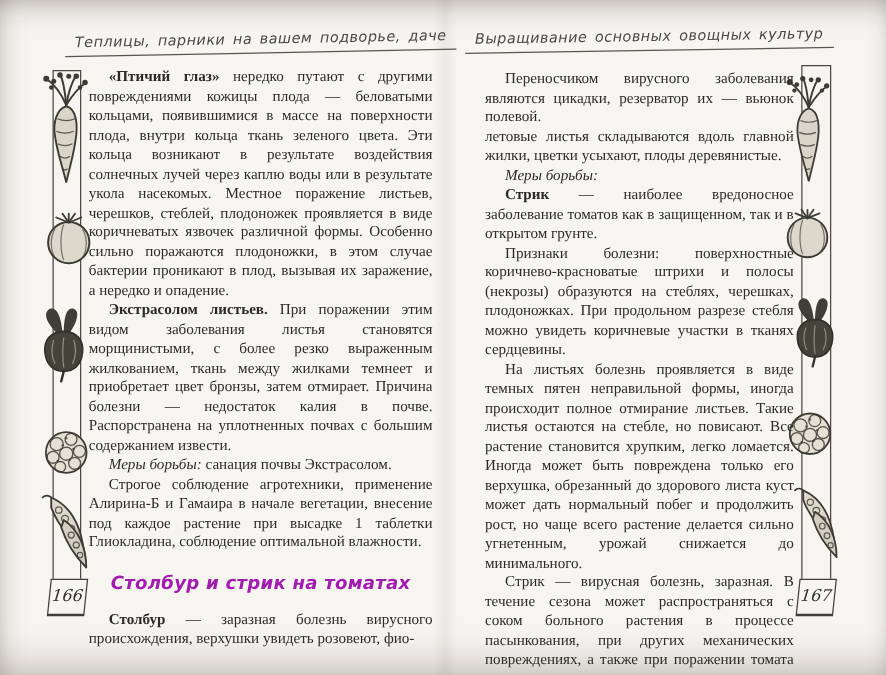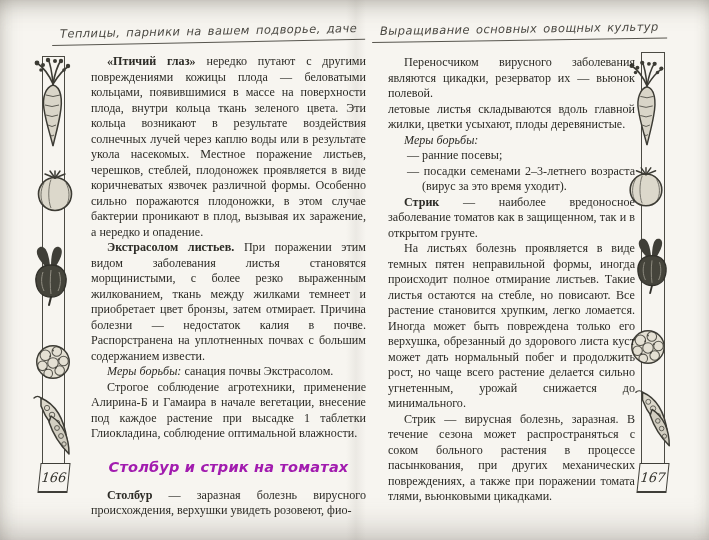--- a/index.html
+++ b/index.html
@@ -38,21 +38,21 @@
     position:absolute;width:28px;height:27px;
     border:1.6px solid #3f3e38;border-bottom-width:2.5px;
     background:#f7f5f0;display:flex;align-items:center;justify-content:center;
     font:italic 13px "DejaVu Serif",serif;color:#33322c;transform:skewX(-6deg);
   }
   .pn-left{left:39px;top:463px;}
   .pn-right{left:638px;top:463px;}
   .veg{position:absolute;}
   
   .textcol{position:absolute;color:#2c2b26;}
-  .tc-left{left:91px;top:54px;width:275px;}
+  .tc-left{left:71px;top:54px;width:275px;}
   .tc-right{left:388px;top:55px;width:247px;}
   .para{
     margin:0;text-align:justify;text-indent:16px;
     font-size:12.1px;line-height:15.5px;
   }
   .no-indent{text-indent:0;}
   .lead{font-weight:bold;}
   .ilead{font-style:italic;}
   .mlist .item{
     margin:0;font-size:12.1px;line-height:15.5px;text-align:justify;
@@ -215,21 +215,18 @@
     <p class="para"><i class="ilead">Меры борьбы:</i> <span>санация почвы Экстрасолом.</span></p>
     <p class="para">Строгое соблюдение агротехники, применение Алирина-Б и Гамаира в начале вегетации, внесение под каждое растение при высадке 1 таблетки Глиокладина, соблюдение оптимальной влажности.</p>
     <h2 class="sect">Столбур и стрик на томатах</h2>
     <p class="para"><b class="lead">Столбур</b> <span>— заразная болезнь вирусного происхождения, верхушки увидеть розовеют, фио-</span></p>
   </div>
 
   <div class="textcol tc-right">
     <p class="para">Переносчиком вирусного заболевания являются цикадки, резерватор их — вьюнок полевой.</p>
     <p class="para no-indent">летовые листья складываются вдоль главной жилки, цветки усыхают, плоды деревянистые.</p>
     <p class="para"><i class="ilead">Меры борьбы:</i></p>
-    <div class="mlist">
-      <p class="item">—  ранние посевы;</p>
-      <p class="item">—  посадки семенами 2–3-летнего возраста (вирус за это время уходит).</p>
-    </div>
     <p class="para gap-top"><b class="lead">Стрик</b> <span>— наиболее вредоносное заболевание томатов как в защищенном, так и в открытом грунте.</span></p>
+    <p class="para">Признаки болезни: поверхностные коричнево-красноватые штрихи и полосы (некрозы) образуются на стеблях, черешках, плодоножках. При продольном разрезе стебля можно увидеть коричневые участки в тканях сердцевины.</p>
     <p class="para">На листьях болезнь проявляется в виде темных пятен неправильной формы, иногда происходит полное отмирание листьев. Такие листья остаются на стебле, но повисают. Все растение становится хрупким, легко ломается. Иногда может быть повреждена только его верхушка, обрезанный до здорового листа куст может дать нормальный побег и продолжить рост, но чаще всего растение делается сильно угнетенным, урожай снижается до минимального.</p>
     <p class="para">Стрик — вирусная болезнь, заразная. В течение сезона может распространяться с соком больного растения в процессе пасынкования, при других механических повреждениях, а также при поражении томата тлями, вьюнковыми цикадками.</p>
   </div>
 </div>
 
 </body></html>

